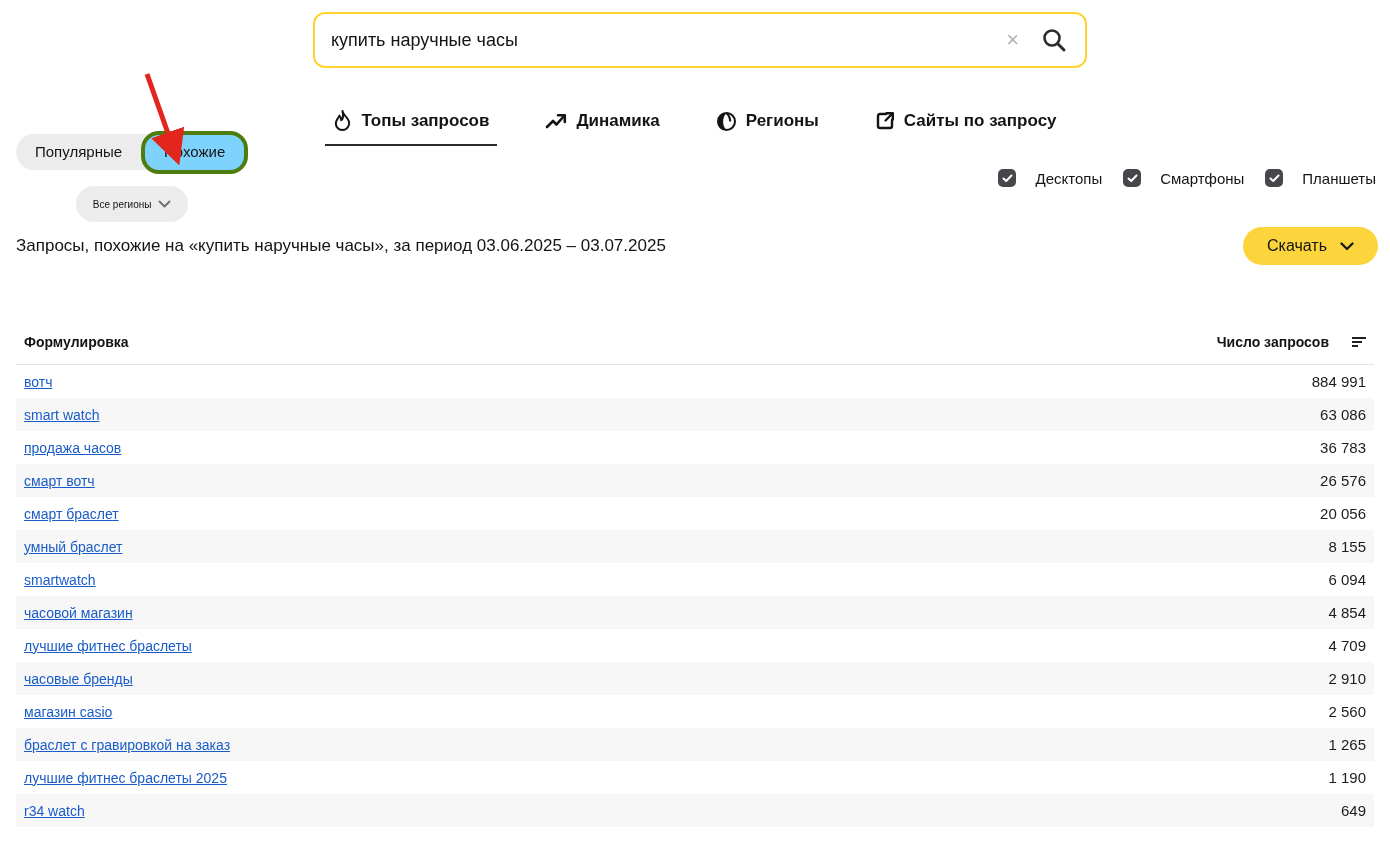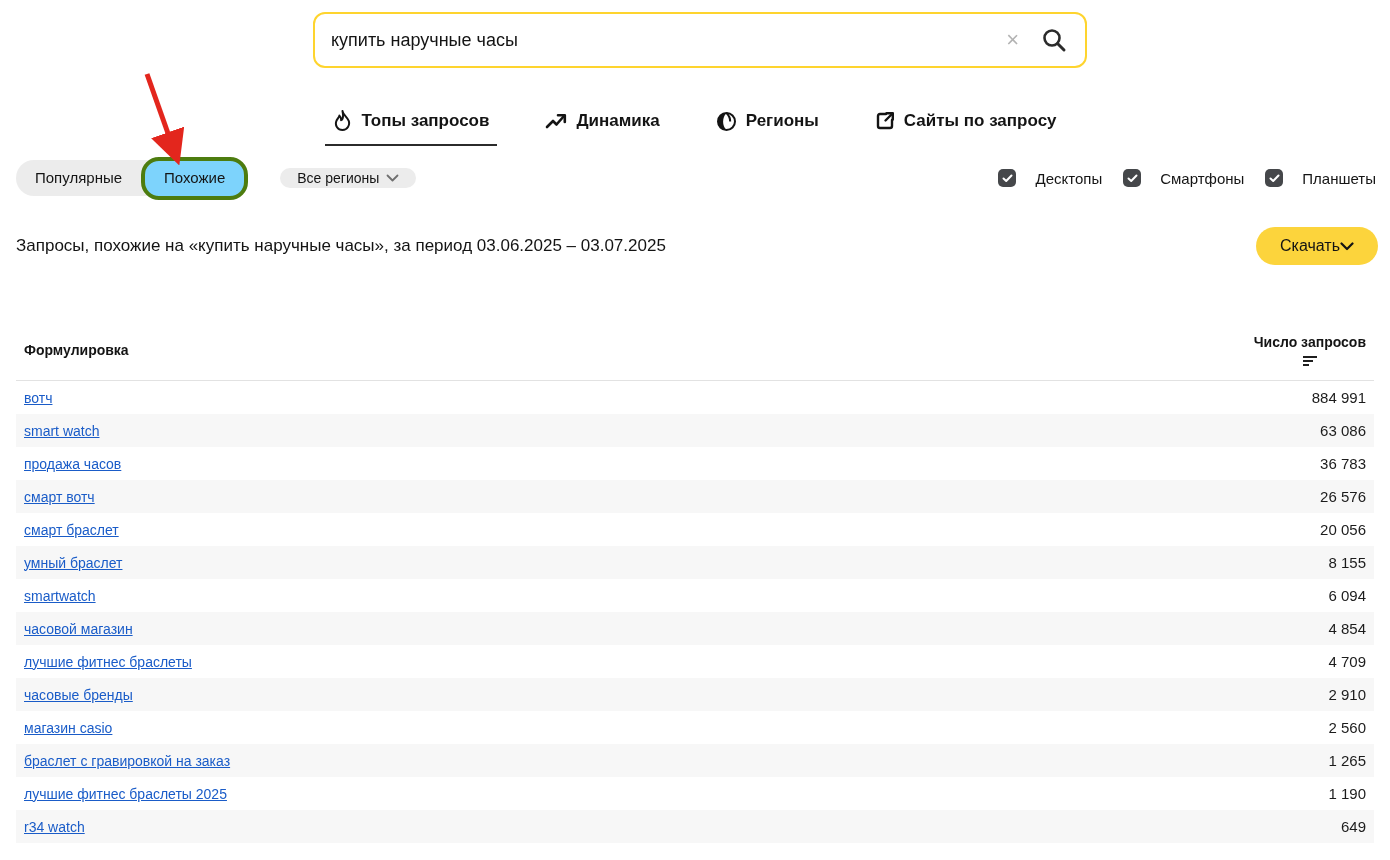--- a/index.html
+++ b/index.html
@@ -37,50 +37,50 @@
     display: flex; align-items: center; gap: 9px;
     font-size: 17px; font-weight: 700; color: #141414;
     padding: 4px 8px 12px 8px; cursor: pointer;
     border-bottom: 2px solid transparent;
   }
   .tab.active { border-bottom-color: #2b2b2b; }
   .tab svg { flex: 0 0 auto; }
 
   
   .filter-row { position: absolute; left: 16px; right: 14px; top: 160px; height: 36px; display: flex; align-items: center; justify-content: space-between; }
-  .filter-left { display: flex; align-items: center; gap: 32px; }
+  .filter-left { display: flex; align-items: center; gap: 16px; flex-direction: column; }
   .seg-group { display: inline-flex; background: #ececec; border-radius: 18px; height: 36px; align-items: center; }
   .seg { font-size: 15px; color: #141414; padding: 0 19px; line-height: 36px; cursor: pointer; border-radius: 18px; }
   .seg.selected { background: #7dd3fc; border: 4px solid #4d7c0f; height: 43px; display: flex; align-items: center; }
   .region-pill {
     display: inline-flex; align-items: center; gap: 7px; background: #ececec;
-    border-radius: 18px; height: 20px; padding: 0 17px; font-size: 14px; color: #141414; cursor: pointer;
+    border-radius: 18px; height: 36px; padding: 0 17px; font-size: 10px; color: #141414; cursor: pointer;
   }
   .device-checks { display: flex; align-items: center; gap: 21px; }
   .check-item { display: flex; align-items: center; gap: 19px; font-size: 15px; color: #141414; cursor: pointer; }
   .checkbox {
     width: 18px; height: 18px; border-radius: 5px; background: #45474a;
     display: flex; align-items: center; justify-content: center;
   }
 
   
   .summary-row { position: absolute; left: 16px; right: 12px; top: 227px; height: 38px; display: flex; align-items: center; justify-content: space-between; }
   .summary-text { font-size: 17px; color: #141414; }
   .download-btn {
-    display: inline-flex; align-items: center; gap: 0; justify-content: center;
+    display: inline-flex; align-items: center; gap: 13px; justify-content: center;
     background: #fcd43c; border: none; border-radius: 19px; height: 38px; padding: 16px 24px;
     font-size: 16px; color: #141414; cursor: pointer;
     font-family: "Liberation Sans", "DejaVu Sans", sans-serif;
   }
 
   
   .table-wrap { position: absolute; left: 16px; right: 16px; top: 334px; }
   .thead { display: flex; justify-content: space-between; align-items: center; padding: 0 8px 14px 8px; }
   .th { font-size: 14px; font-weight: 700; color: #141414; }
-  .th-right { display: flex; align-items: center; gap: 6px; cursor: pointer; flex-direction: column; }
+  .th-right { display: flex; align-items: center; gap: 23px; cursor: pointer; }
   .thead-divider { border-top: 1px solid #e2e2e2; }
   .trow {
     display: flex; justify-content: space-between; align-items: center;
     height: 33px; padding: 0 8px;
   }
   .trow:nth-child(even) { background: #f7f7f7; }
   .tq a, .tq { font-size: 14px; color: #1a5cc8; text-decoration: underline; cursor: pointer; }
   .tv { font-size: 15px; color: #1c1c1c; }
 
   .sort-icon span { display: block; height: 2px; background: #1f1f1f; margin-bottom: 2px; }

